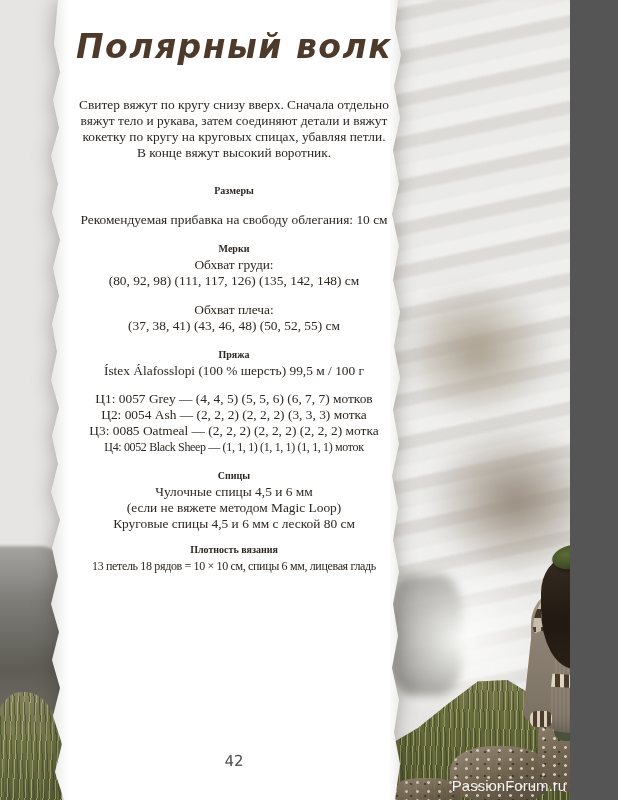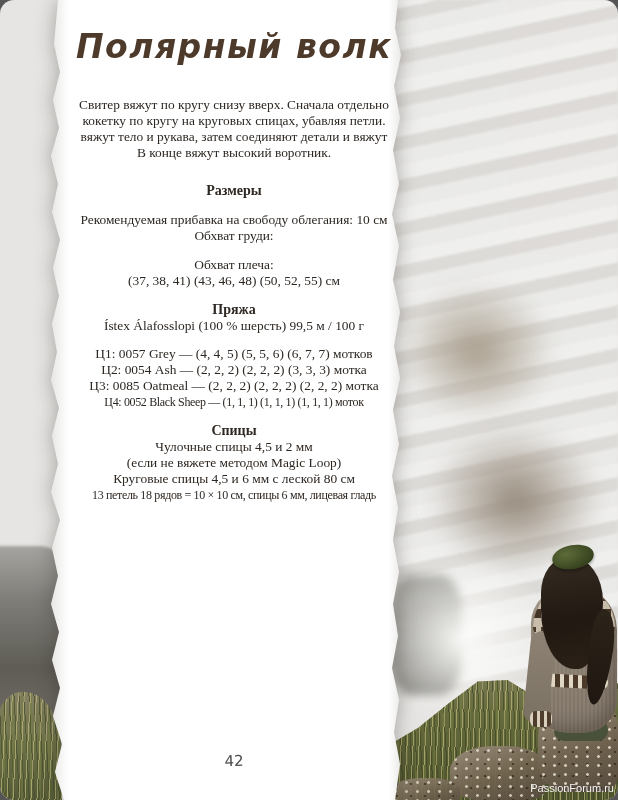--- a/index.html
+++ b/index.html
@@ -1,17 +1,17 @@
 <!DOCTYPE html>
 <html><head>
 <meta charset="utf-8">
 <style>
   html,body{margin:0;padding:0;background:#555;}
-  .page{position:relative;width:618px;height:800px;overflow:hidden;
-        font-family:"Liberation Serif",serif;background:#e6e5e3;border-radius:14px;}
+  .page{position:relative;width:570px;height:800px;overflow:hidden;
+        font-family:"Liberation Serif",serif;background:#e6e5e3;}
 
   
   .bg{position:absolute;inset:0;
     background:
       radial-gradient(420px 260px at 88% 6%, rgba(175,168,158,.55), transparent 70%),
       radial-gradient(520px 320px at 72% 42%, rgba(255,255,255,.85), transparent 72%),
       radial-gradient(430px 430px at 102% 32%, rgba(186,178,167,.5), transparent 70%),
       linear-gradient(175deg,#eceebea 0%,#e9e8e6 0%,#e2e0dd 40%,#d8d5d1 72%,#ccc9c4 100%);}
   .streaks{position:absolute;left:370px;top:0;width:248px;height:690px;opacity:.65;filter:blur(1px);
     background:repeating-linear-gradient(168deg, rgba(255,255,255,.6) 0 14px, rgba(196,191,183,.38) 14px 27px, rgba(255,255,255,.28) 27px 42px);}
@@ -102,31 +102,31 @@
   .edge-l{position:absolute;left:6px;top:0;bottom:0;width:24px;
     background:linear-gradient(90deg,rgba(115,110,100,.20),rgba(115,110,100,0) 85%);}
   .edge-r{position:absolute;right:2px;top:0;bottom:0;width:16px;
     background:linear-gradient(270deg,rgba(115,110,100,.16),rgba(115,110,100,0) 85%);}
 
   
   .content{position:absolute;left:28px;right:6px;top:0;bottom:0;text-align:center;color:#2d2722;}
   .title{margin-top:24px;font-family:"DejaVu Sans",sans-serif;font-style:italic;font-weight:600;
     font-size:33px;line-height:46px;letter-spacing:1.5px;color:#4e3a2b;}
   .ln{font-size:13.4px;line-height:16px;white-space:nowrap;text-align:center;}
-  .hd{font-size:14px;line-height:16px;font-weight:bold;white-space:nowrap;}
+  .hd{font-size:10px;line-height:16px;font-weight:bold;white-space:nowrap;}
   .tight{letter-spacing:-.35px;font-size:12px;}
   .mt-intro{margin-top:27px;}
   .mt22{margin-top:22px;} .mt14{margin-top:13px;} .mt13{margin-top:13px;}
   .mt12{margin-top:12px;} .mt10{margin-top:10px;}
   .pagenum{position:absolute;left:0;right:0;bottom:30px;text-align:center;
     font-family:"DejaVu Sans",sans-serif;font-size:15px;color:#4c4b49;transform:rotate(-2deg);}
 
   
   .watermark{position:absolute;right:4px;bottom:6px;font-family:"Liberation Sans",sans-serif;
-    font-size:11px;color:rgba(255,255,255,.94);text-shadow:0 0 2px rgba(0,0,0,.18);}
+    font-size:15px;color:rgba(255,255,255,.94);text-shadow:0 0 2px rgba(0,0,0,.18);}
 </style>
 </head>
 <body>
 
 <div class="page">
 
   <div class="bg"></div>
   <div class="streaks"></div>
   <div class="patch1"></div>
   <div class="patch2"></div>
@@ -157,46 +157,49 @@
   <div class="paper-wrap">
     <div class="paper">
       <div class="edge-l"></div>
       <div class="edge-r"></div>
 
       <div class="content">
         <div class="title">Полярный волк</div>
 
         <div class="mt-intro">
           <div class="ln">Свитер вяжут по кругу снизу вверх. Сначала отдельно</div>
+          <div class="ln">вяжут тело и рукава, затем соединяют детали и вяжут</div>
           <div class="ln">кокетку по кругу на круговых спицах, убавляя петли.</div>
-          <div class="ln">вяжут тело и рукава, затем соединяют детали и вяжут</div>
           <div class="ln">В конце вяжут высокий воротник.</div>
         </div>
 
         <div class="hd mt22">Размеры</div>
         <div class="ln mt14">Рекомендуемая прибавка на свободу облегания: 10 см</div>
 
+        <div class="hd mt14">Мерки</div>
         <div class="ln">Обхват груди:</div>
+        <div class="ln">(80, 92, 98) (111, 117, 126) (135, 142, 148) см</div>
         <div class="ln mt14">Обхват плеча:</div>
         <div class="ln">(37, 38, 41) (43, 46, 48) (50, 52, 55) см</div>
 
         <div class="hd mt14">Пряжа</div>
         <div class="ln">Ístex Álafosslopi (100 % шерсть) 99,5 м / 100 г</div>
         <div class="mt12">
           <div class="ln">Ц1: 0057 Grey — (4, 4, 5) (5, 5, 6) (6, 7, 7) мотков</div>
           <div class="ln">Ц2: 0054 Ash — (2, 2, 2) (2, 2, 2) (3, 3, 3) мотка</div>
           <div class="ln">Ц3: 0085 Oatmeal — (2, 2, 2) (2, 2, 2) (2, 2, 2) мотка</div>
           <div class="ln tight">Ц4: 0052 Black Sheep — (1, 1, 1) (1, 1, 1) (1, 1, 1) моток</div>
         </div>
 
         <div class="hd mt13">Спицы</div>
-        <div class="ln">Чулочные спицы 4,5 и 2 мм</div>
+        <div class="ln">Чулочные спицы 4,5 и 6 мм</div>
         <div class="ln">(если не вяжете методом Magic Loop)</div>
         <div class="ln">Круговые спицы 4,5 и 6 мм с леской 80 см</div>
 
+        <div class="hd mt10">Плотность вязания</div>
         <div class="ln tight">13 петель 18 рядов = 10 × 10 см, спицы 6 мм, лицевая гладь</div>
 
         <div class="pagenum">42</div>
       </div>
     </div>
   </div>
 
   <div class="watermark">PassionForum.ru</div>
 </div>
 

